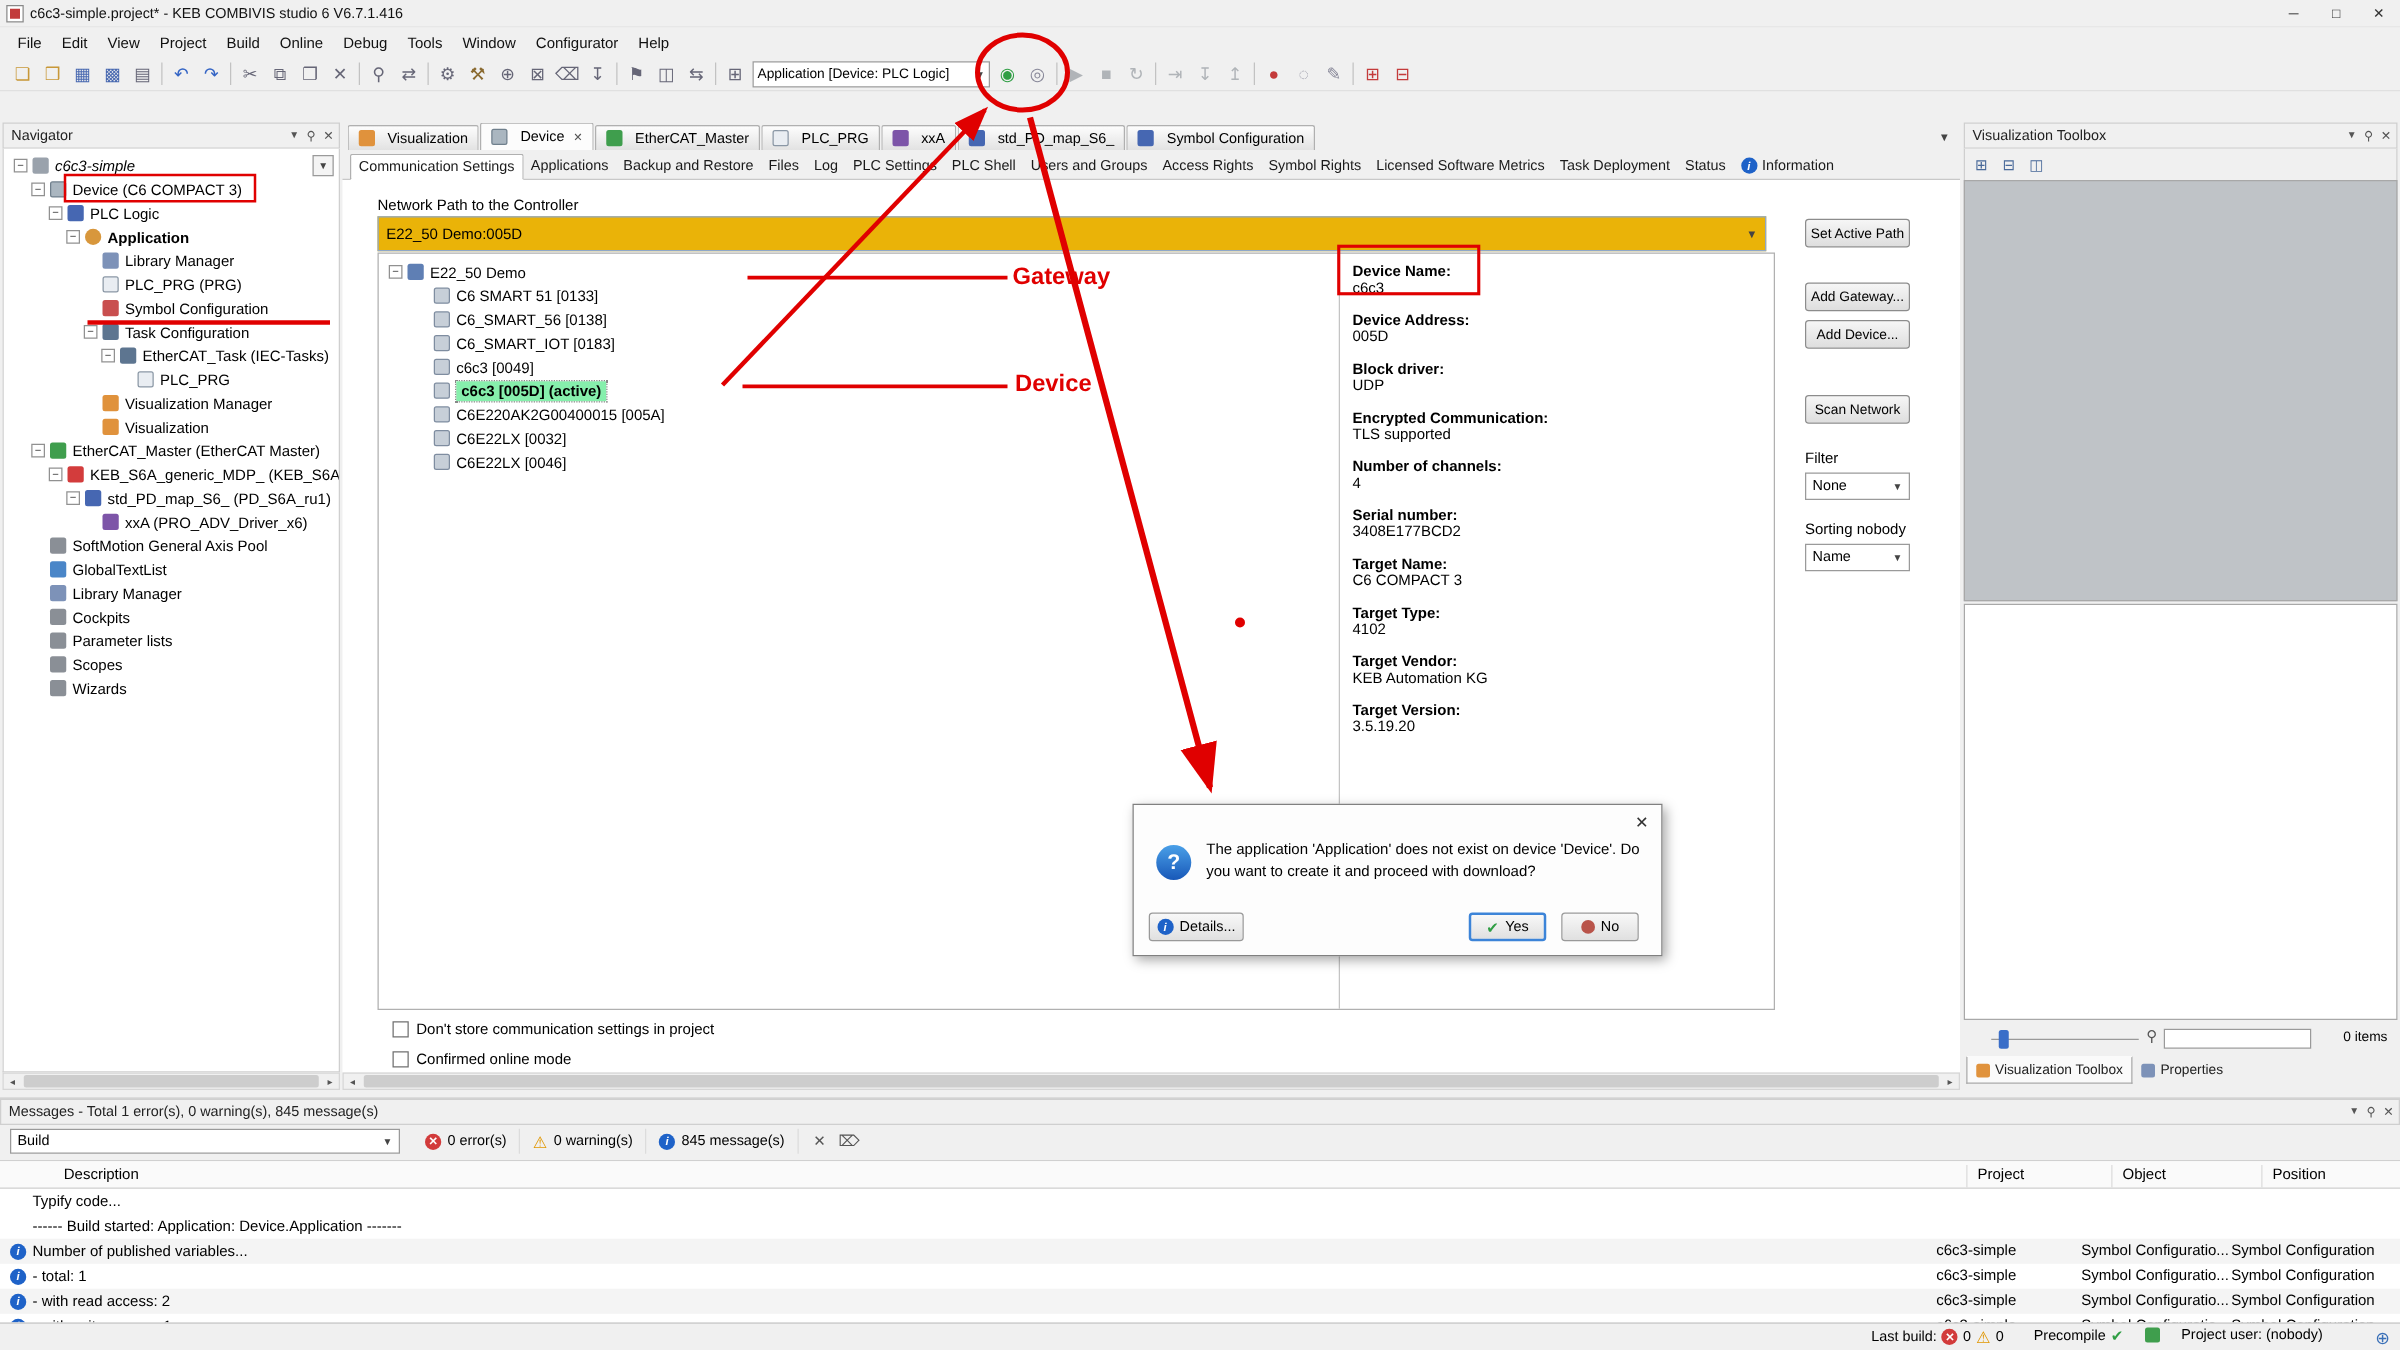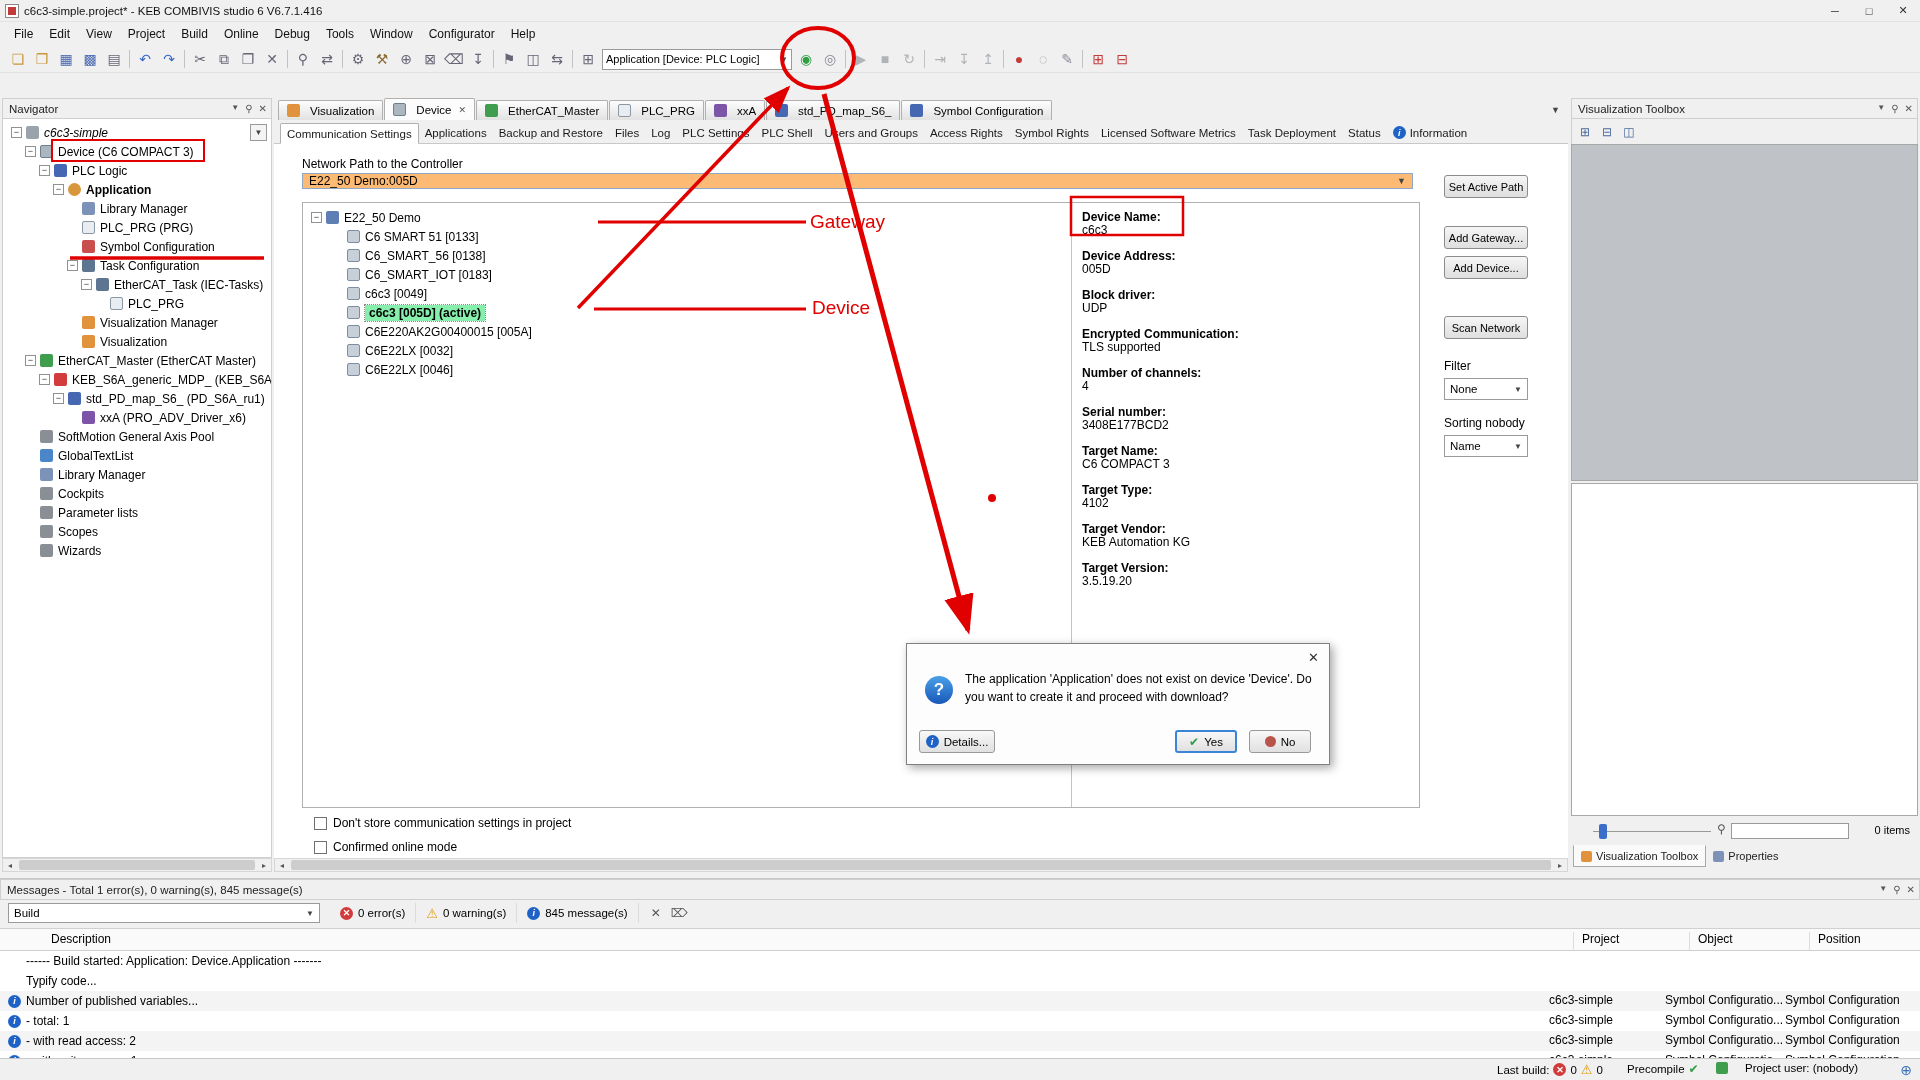--- a/index.html
+++ b/index.html
@@ -56,21 +56,21 @@
   .tabbar { position:relative; height:22px; display:flex; align-items:flex-end; padding-left:4px; background:#f0f0f0; }
   .tab { height:20px; display:flex; align-items:center; gap:5px; padding:0 8px; margin-right:1px; font-size:11.5px; border:1px solid #b0b0b0; border-bottom:none; border-radius:2px 2px 0 0; background:linear-gradient(#fdfdfd,#e2e2e2); white-space:nowrap; }
   .tab.active { background:#fcfcfc; height:22px; }
   .tab .tclose { font-size:9px; color:#555; margin-left:2px; }
   .tab-overflow { position:absolute; right:8px; bottom:5px; font-size:9px; color:#444; }
   .subtabs { height:24px; display:flex; align-items:flex-end; padding-left:6px; background:#f0f0f0; border-bottom:1px solid #c8c8c8; }
   .subtab { height:21px; display:flex; align-items:center; gap:4px; padding:0 6px; font-size:11.5px; white-space:nowrap; color:#1a1a1a; }
   .subtab.active { background:#fff; border:1px solid #b0b0b0; border-bottom:1px solid #fff; border-radius:2px 2px 0 0; margin-bottom:-1px; }
   .editor { position:absolute; left:0; top:46px; right:0; bottom:14px; background:#fff; overflow:hidden; }
   .np-label { position:absolute; left:28px; top:13px; font-size:12px; }
-  .np-combo { position:absolute; left:28px; top:29px; width:1111px; height:16px; background:#fdba74; border:1px solid #8fa8c8; display:flex; align-items:center; padding:0 6px; font-size:12px;justify-content:flex-end; }
+  .np-combo { position:absolute; left:28px; top:29px; width:1111px; height:28px; background:#eab308; border:1px solid #8fa8c8; display:flex; align-items:center; padding:0 6px; font-size:12px;justify-content:flex-end; }
   .np-combo .cb-arrow { margin-left:auto; font-size:9px; color:#444; }
   .devbox { position:absolute; left:28px; top:58px; width:1118px; height:606px; border:1px solid #b0b0b0; }
   .devtree { position:absolute; left:0; top:0; width:769px; height:100%; border-right:1px solid #c4c4c4; padding-top:5px; overflow:hidden; }
   .dev-row { height:19px; display:flex; align-items:center; white-space:nowrap; font-size:12px; padding-left:8px; }
   .dev-row .indent { width:36px; flex:none; }
   .dev-row .sel { background:#86efac; outline:1px dotted #888; padding:1px 4px; font-weight:bold; }
   .infopane { position:absolute; left:771px; top:0; right:0; bottom:0; padding:7px 0 0 8px; overflow:hidden; }
   .info-pair { margin-bottom:12px; }
   .info-label { font-weight:bold; font-size:12px; line-height:14px; }
   .info-value { font-size:12px; line-height:13px; }
@@ -136,21 +136,21 @@
   .dlg-qicon { position:absolute; left:18px; top:32px; width:28px; height:28px; border-radius:50%; background:linear-gradient(#4aa0e8,#1858b8); color:#fff; font-weight:bold; font-size:17px; display:flex; align-items:center; justify-content:center; }
   .dlg-text { position:absolute; left:58px; top:26px; width:348px; font-size:12px; line-height:1.5; }
   .dlg-btn { position:absolute; top:86px; height:23px; background:linear-gradient(#f8f8f8,#e0e0e0); border:1px solid #999; border-radius:3px; font-size:11.5px; display:flex; align-items:center; justify-content:center; gap:5px; }
   .dlg-details { left:12px; width:76px; }
   .dlg-yes { left:268px; width:62px; border:2px solid #3c84d8; }
   .dlg-no { left:342px; width:62px; }
   .dlg-noicon { width:11px; height:11px; border-radius:50%; background:#b9544a; }
 
   
   .anno-svg { position:absolute; left:0; top:0; z-index:50; pointer-events:none; }
-  .anno-label { position:absolute; z-index:51; color:#e00000; font-size:19px; font-weight:400; pointer-events:none; }
+  .anno-label { position:absolute; z-index:51; color:#e00000; font-size:19px; font-weight:700; pointer-events:none; }
 </style>
 </head>
 <body>
 
 <div id="app">
 
   <div class="titlebar">
     <span class="app-icon"></span>
     <span class="title-text">c6c3-simple.project* - KEB COMBIVIS studio 6 V6.7.1.416</span>
     <div class="win-controls">
@@ -644,28 +644,28 @@
         <span class="mh-project">Project</span>
         <span class="mh-object">Object</span>
         <span class="mh-position">Position</span>
         <span class="col-line" style="left:1540px"></span>
         <span class="col-line" style="left:1656px"></span>
         <span class="col-line" style="left:1776px"></span>
       </div>
       <div id="msg-rows">
           <div class="msg-row">
             <span class="msg-ic"></span>
-            <span class="msg-desc">------ Build started: Application: Device.Application -------</span>
+            <span class="msg-desc">Typify code...</span>
             <span class="msg-col msg-project"></span>
             <span class="msg-col msg-object"></span>
             <span class="msg-col msg-position"></span>
           </div>
           <div class="msg-row">
             <span class="msg-ic"></span>
-            <span class="msg-desc">Typify code...</span>
+            <span class="msg-desc">------ Build started: Application: Device.Application -------</span>
             <span class="msg-col msg-project"></span>
             <span class="msg-col msg-object"></span>
             <span class="msg-col msg-position"></span>
           </div>
           <div class="msg-row shade">
             <span class="msg-ic">
               <span class="info-dot">i</span>
             </span>
             <span class="msg-desc">Number of published variables...</span>
             <span class="msg-col msg-project">c6c3-simple</span>

